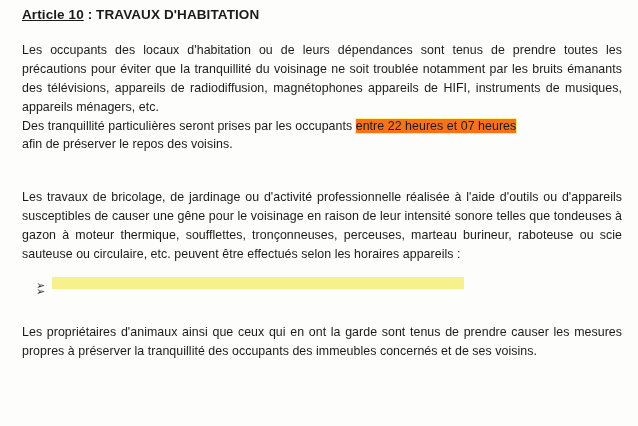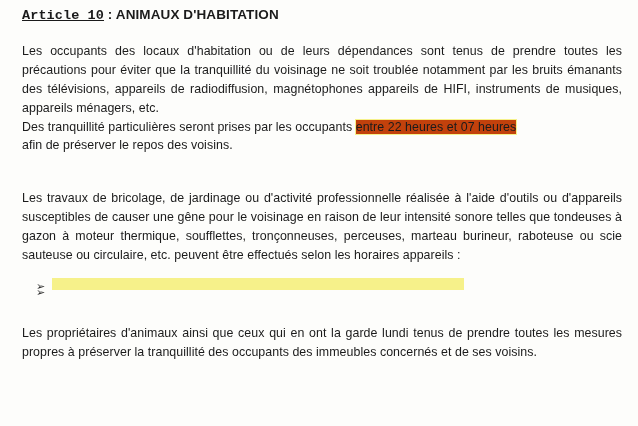--- a/index.html
+++ b/index.html
@@ -31,34 +31,33 @@
   .article-heading {
     font-size: 13.5px;
     font-weight: bold;
     letter-spacing: 0.1px;
     margin: 0;
     padding: 0;
     line-height: 1.35;
   }
   .article-heading .art-label {
     text-decoration: underline;
-    font-family: Liberation Mono, monospace;
   }
   .para {
     font-size: 12.4px;
     line-height: 1.52;
     text-align: justify;
     margin: 0;
     letter-spacing: 0.05px;
   }
   .spacer-lg { height: 17px; }
   .spacer-md { height: 13px; }
 
   .hl {
-    background: #c2410c;
+    background: #f97316;
     box-shadow: 0 0 0 1px #f6f18a;
   }
   .bullet-list {
     margin: 0;
     padding: 0;
     list-style: none;
   }
   .bullet-list li {
     font-size: 12.4px;
     line-height: 1.55;
@@ -82,21 +81,21 @@
   .nowrap { white-space: nowrap; }
   .last-line { text-align: left; }
 </style>
 </head>
 <body>
 
 <div class="page">
   <div class="content">
 
     <div class="article-heading">
-      <span class="art-label">Article 10</span><span> : </span><span>ANIMAUX D'HABITATION</span>
+      <span class="art-label">Article 10</span><span> : </span><span>TRAVAUX D'HABITATION</span>
     </div>
 
     <div class="spacer-lg"></div>
 
     <div class="para">
       <span>Les occupants des locaux d'habitation ou de leurs dépendances sont tenus de prendre</span>
       <span>toutes les précautions pour éviter que la tranquillité du voisinage ne soit troublée notamment</span>
       <span>par les bruits émanants des télévisions, appareils de radiodiffusion, magnétophones</span>
       <span>appareils de HIFI, instruments de musiques, appareils ménagers, etc.</span>
     </div>
@@ -129,19 +128,19 @@
           <span class="bullet-band"><span class="arrow">➢</span></span>
         </li>
     </ul>
 
     <div class="spacer-lg"></div>
 
 
     <div class="spacer-lg"></div>
 
     <div class="para">
-      <span>Les propriétaires d'animaux ainsi que ceux qui en ont la garde lundi tenus de prendre toutes</span>
+      <span>Les propriétaires d'animaux ainsi que ceux qui en ont la garde sont tenus de prendre causer</span>
       <span>les mesures propres à préserver la tranquillité des occupants des immeubles concernés et</span>
       <span class="last-line">de ses voisins.</span>
     </div>
 
   </div>
 </div>
 
 </body></html>

